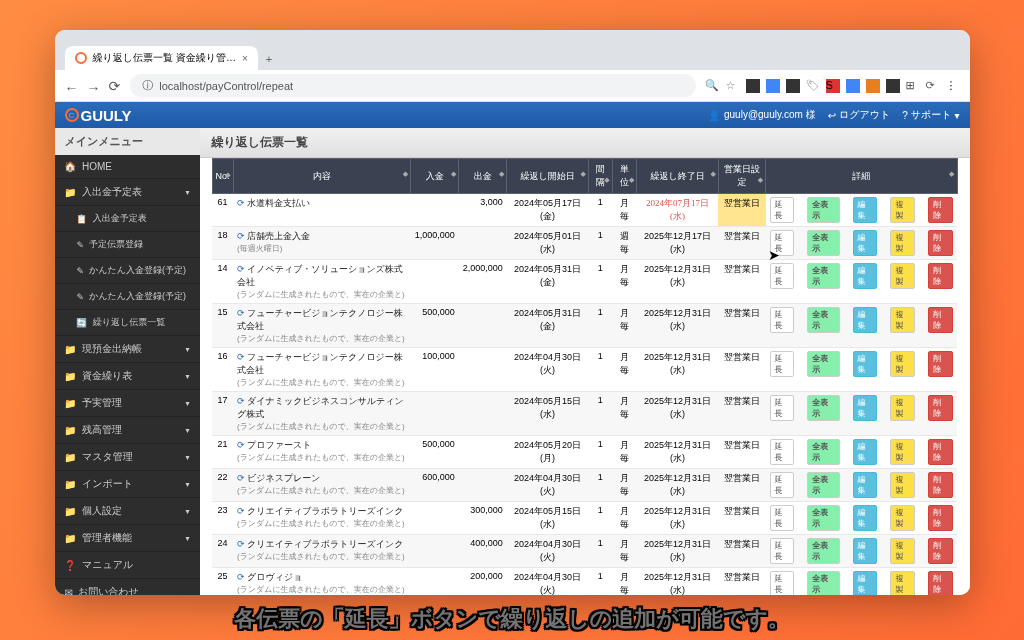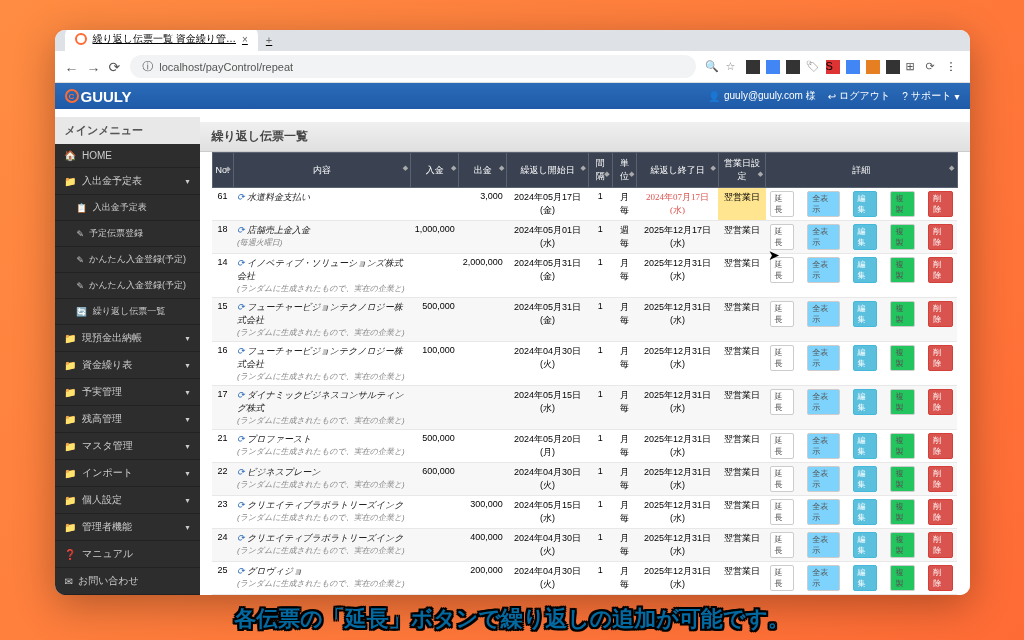--- a/index.html
+++ b/index.html
@@ -1,77 +1,77 @@
 <!DOCTYPE html>
 <html><head>
 <meta charset="utf-8">
 <style>
 * { margin: 0; padding: 0; box-sizing: border-box; }
 body { font-family: "Hiragino Sans", "Meiryo", sans-serif; font-size: 11px; background: linear-gradient(135deg, #ff8c42, #ff6b35); width: 1024px; height: 640px; overflow: hidden; }
 
 .browser-window { width: 915px; height: 565px; background: #fff; border-radius: 10px; margin: 30px auto 0; box-shadow: 0 10px 40px rgba(0,0,0,0.3); overflow: hidden; display: flex; flex-direction: column; }
 
-.tab-bar { height: 21px; background: #dee1e6; display: flex; align-items: flex-end; padding: 0 10px; text-decoration: underline; }
+.tab-bar { height: 40px; background: #dee1e6; display: flex; align-items: flex-end; padding: 0 10px; }
 .tab { background: #fff; border-radius: 8px 8px 0 0; padding: 5px 10px; display: flex; align-items: center; gap: 6px; font-size: 10px; min-width: 160px; }
 .favicon { width: 12px; height: 12px; border: 2px solid #ff6b35; border-radius: 50%; }
 .tab-close { margin-left: auto; color: #666; }
 .new-tab { padding: 5px 8px; color: #666; }
 
 .url-bar { height: 32px; background: #fff; border-bottom: 1px solid #e0e0e0; display: flex; align-items: center; padding: 0 10px; gap: 10px; }
 .nav-btns { display: flex; gap: 8px; color: #555; }
 .nav-btns span { font-size: 14px; }
 .url-field { flex: 1; background: #f1f3f4; border-radius: 15px; padding: 4px 12px; display: flex; align-items: center; gap: 6px; font-size: 11px; color: #555; }
 .ext-icons { display: flex; gap: 6px; align-items: center; }
 .ext-icons span { width: 14px; height: 14px; display: inline-block; }
 
 .app-header { height: 26px; background: linear-gradient(#2b6cb8, #1e5aa8); color: #fff; display: flex; align-items: center; padding: 0 10px; }
 .logo { font-size: 15px; font-weight: bold; display: flex; align-items: center; gap: 2px; }
 .logo-icon { color: #ff6b35; border: 2px solid #ff6b35; border-radius: 50%; width: 14px; height: 14px; display: inline-flex; align-items: center; justify-content: center; font-size: 8px; }
 .header-right { margin-left: auto; display: flex; gap: 12px; align-items: center; font-size: 10px; }
 .header-right span { display: flex; align-items: center; gap: 3px; }
 
-.app-body { flex: 1; display: flex; overflow: hidden; align-items: flex-end; }
+.app-body { flex: 1; display: flex; overflow: hidden; }
 .sidebar { width: 145px; background: #2d2d2d; color: #ccc; overflow-y: auto; font-size: 10px; }
 .sidebar-title { padding: 6px 10px; background: #e8e8e8; color: #555; font-size: 11px; font-weight: bold; }
 .side-item { padding: 6px 10px; display: flex; align-items: center; gap: 5px; border-bottom: 1px solid #222; cursor: pointer; }
 .side-sub { padding-left: 22px; font-size: 9px; }
 .chevron { margin-left: auto; font-size: 8px; }
 
 .main-content { flex: 1; background: #fff; overflow: hidden; display: flex; flex-direction: column; }
 .page-title-bar { padding: 6px 12px; background: linear-gradient(#f0f0f0, #e0e0e0); font-size: 12px; font-weight: bold; color: #444; border-bottom: 1px solid #ccc; }
 .controls { padding: 8px 12px; display: flex; align-items: center; font-size: 10px; }
 .controls select { font-size: 10px; }
 .filter { margin-left: auto; display: flex; align-items: center; gap: 4px; }
 .filter input { width: 110px; height: 16px; border: 1px solid #888; }
 
 .table-wrap { flex: 1; overflow: auto; padding: 0 12px; }
 table { width: 100%; border-collapse: collapse; font-size: 9px; }
 thead th { background: #3a4252; color: #fff; padding: 4px 3px; border: 1px solid #5a6272; font-weight: normal; position: relative; }
 thead th .sort { position: absolute; right: 2px; font-size: 7px; color: #aaa; }
 tbody td { padding: 3px 4px; border-bottom: 1px solid #e8e8e8; vertical-align: top; }
 tbody tr:nth-child(even) { background: #f7f7f7; }
-.content-cell { text-align: left; font-style: italic; }
+.content-cell { text-align: left; }
 .content-cell .main-txt { color: #222; }
 .content-cell .sub-txt { color: #888; font-size: 8px; }
 .link-icon { color: #2b6cb8; }
 .num { text-align: right; }
 .center { text-align: center; }
 .date-red { color: #d9534f; font-family: Liberation Serif, serif; }
 .btn-group { display: flex; gap: 13px; justify-content: center; }
 .btn { padding: 1px 4px; border-radius: 2px; font-size: 8px; cursor: pointer; border: 1px solid; }
 .btn-ext { background: #fff; color: #555; border-color: #ccc; }
-.btn-all { background: #7dd3fc; color: #555; border-color: #ccc; }
+.btn-all { background: #86efac; color: #555; border-color: #ccc; font-weight: bold; }
 .btn-edit { background: #5bc0de; color: #fff; border-color: #46b8da; }
-.btn-copy { background: #22c55e; color: #555; border-color: #ccc; }
+.btn-copy { background: #fde047; color: #555; border-color: #ccc; }
 .btn-del { background: #d9534f; color: #fff; border-color: #d43f3a; }
 .highlight-cell { background: #ffe58f !important; }
 
 .cursor { position: absolute; top: 247px; left: 768px; font-size: 14px; z-index: 100; }
 
-.caption { position: absolute; bottom: 6px; width: 100%; text-align: center; font-size: 22px; font-weight: bold; color: #0369a1; text-shadow: 2px 2px 0 #000, -2px -2px 0 #000, 2px -2px 0 #000, -2px 2px 0 #000, 0 2px 0 #000, 2px 0 0 #000, 0 -2px 0 #000, -2px 0 0 #000; }
+.caption { position: absolute; bottom: 6px; width: 100%; text-align: center; font-size: 22px; font-weight: bold; color: #737373; text-shadow: 2px 2px 0 #000, -2px -2px 0 #000, 2px -2px 0 #000, -2px 2px 0 #000, 0 2px 0 #000, 2px 0 0 #000, 0 -2px 0 #000, -2px 0 0 #000; }
 </style>
 </head>
 <body>
 
 <div class="browser-window">
   <div class="tab-bar">
     <div class="tab">
       <span class="favicon"></span>
       <span>繰り返し伝票一覧 資金繰り管…</span>
       <span class="tab-close">×</span>

